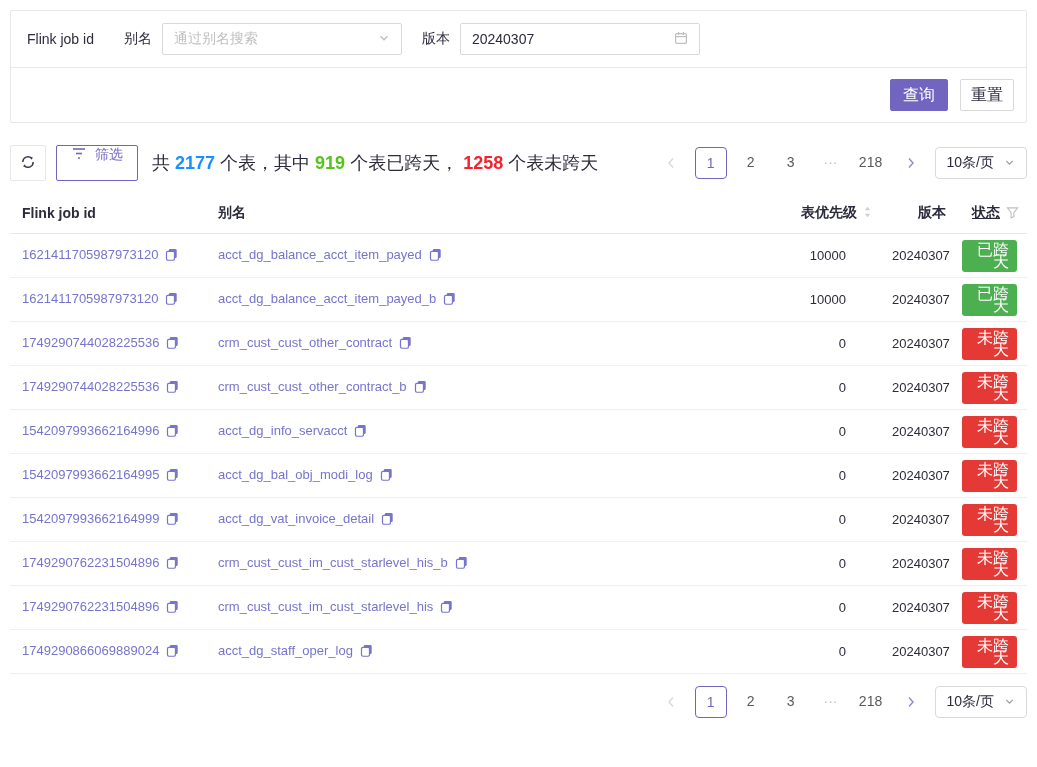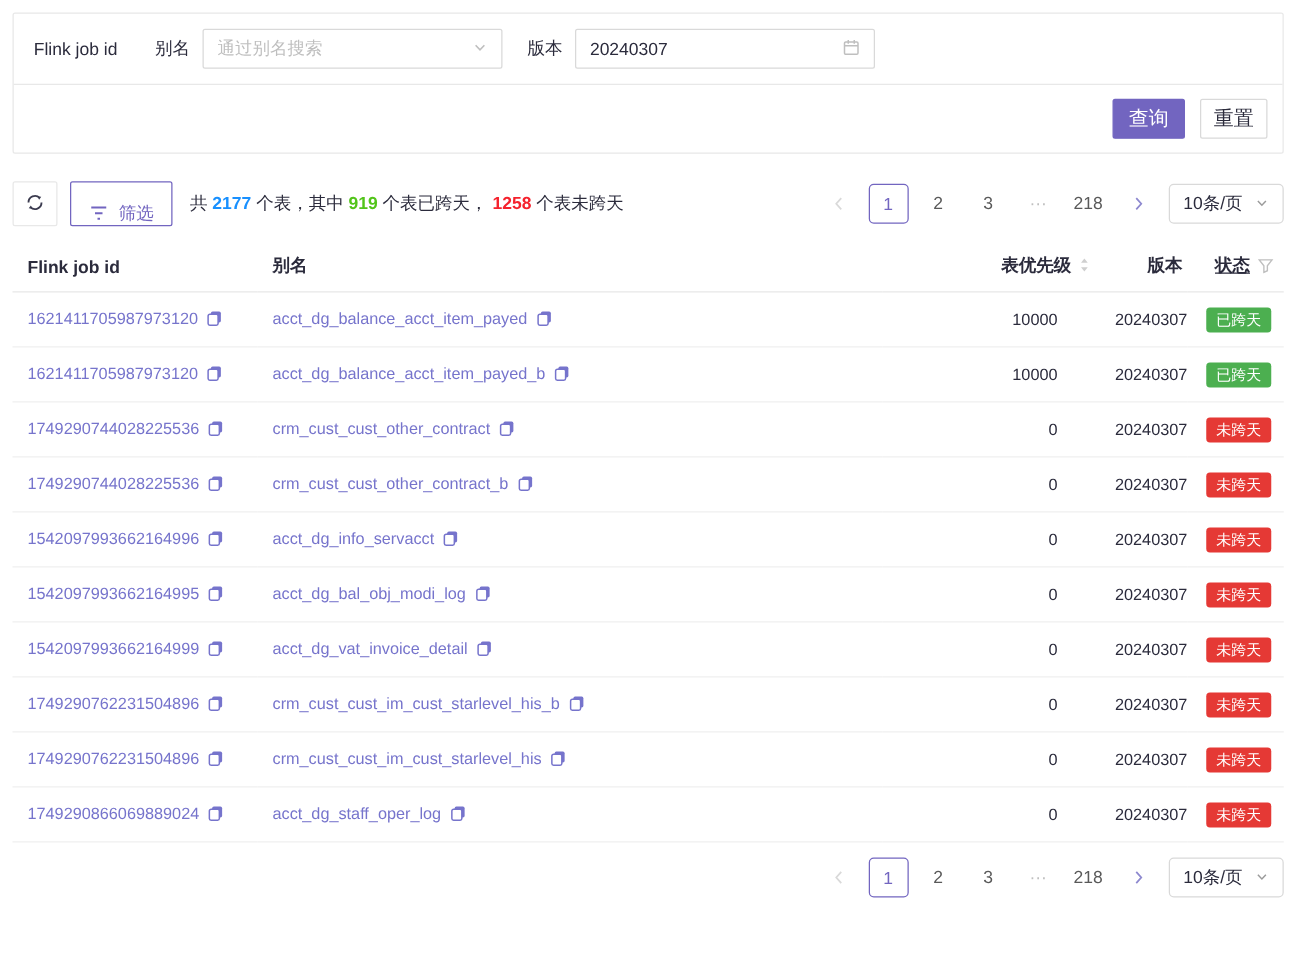--- a/index.html
+++ b/index.html
@@ -21,22 +21,22 @@
   .filter-actions { display:flex; justify-content:flex-end; align-items:center; gap:12px; padding:11px 12px; }
   .btn { height:32px; border-radius:2px; font-size:16px; cursor:pointer; font-family:inherit; }
   .btn-primary { background:#7265c0; border:1px solid #7265c0; color:#fff; width:58px; }
   .btn-default { background:#fff; border:1px solid #d9d9d9; color:#2b2b3c; width:54px; }
 
   
   .toolbar { margin-top:22px; display:flex; align-items:center; }
   .icon-btn { width:36px; height:36px; border:1px solid #e8e8e8; border-radius:2px; background:#fff;
               display:flex; align-items:center; justify-content:center; cursor:pointer; }
   .filter-btn { margin-left:10px; height:36px; padding:0 14px; border:1px solid #7265c0; border-radius:2px;
-                background:#fff; color:#7265c0; display:flex; align-items:flex-end; gap:8px; font-size:14px; cursor:pointer; }
-  .stats { margin-left:14px; font-size:14px; white-space:pre; }
+                background:#fff; color:#7265c0; display:flex; align-items:flex-start; gap:8px; font-size:14px; cursor:pointer; }
+  .stats { margin-left:14px; font-size:18px; white-space:pre; }
   .stats b { font-weight:700; }
   .num-blue { color:#1890ff; }
   .num-green { color:#52c41a; }
   .num-red { color:#f5222d; }
   .toolbar-right { margin-left:auto; display:flex; align-items:center; }
 
   
   .pagination { display:flex; align-items:center; }
   .page-item { min-width:32px; height:32px; line-height:30px; text-align:center; margin-right:8px;
                border-radius:4px; color:#595959; cursor:pointer; font-size:14px; user-select:none; }
@@ -52,21 +52,21 @@
   td { font-size:13px; height:44px; padding:0 12px; border-bottom:1px solid #efefef; color:#2b2b3c; }
   .th-flex { display:flex; align-items:flex-end; gap:6px; }
   .th-flex.right { justify-content:flex-end; }
   th.col-priority { padding-right:8px; }
   td.cell-priority { text-align:right; padding-right:34px; }
   th.col-version, td.cell-version { text-align:right; padding-right:4px; }
   th.col-status { padding-right:8px;text-decoration:underline; }
   td.cell-status { text-align:right; padding-right:10px; }
   .cell-link { color:#7674cc; text-decoration:none; cursor:pointer; }
   .copy-icon { margin-left:7px; cursor:pointer; vertical-align:-2px; }
-  .badge { display:inline-block; padding:4px 8px; border-radius:3px; font-size:12px; line-height:12px; color:#fff; }
+  .badge { display:inline-block; padding:4px 8px; border-radius:3px; font-size:16px; line-height:12px; color:#fff; }
   .badge-green { background:#4caf50; }
   .badge-red { background:#e53935; }
 
   .footer-pager { margin-top:12px; display:flex; justify-content:flex-end; align-items:center; }
 </style>
 </head>
 <body>
 
 <div class="page">
 

